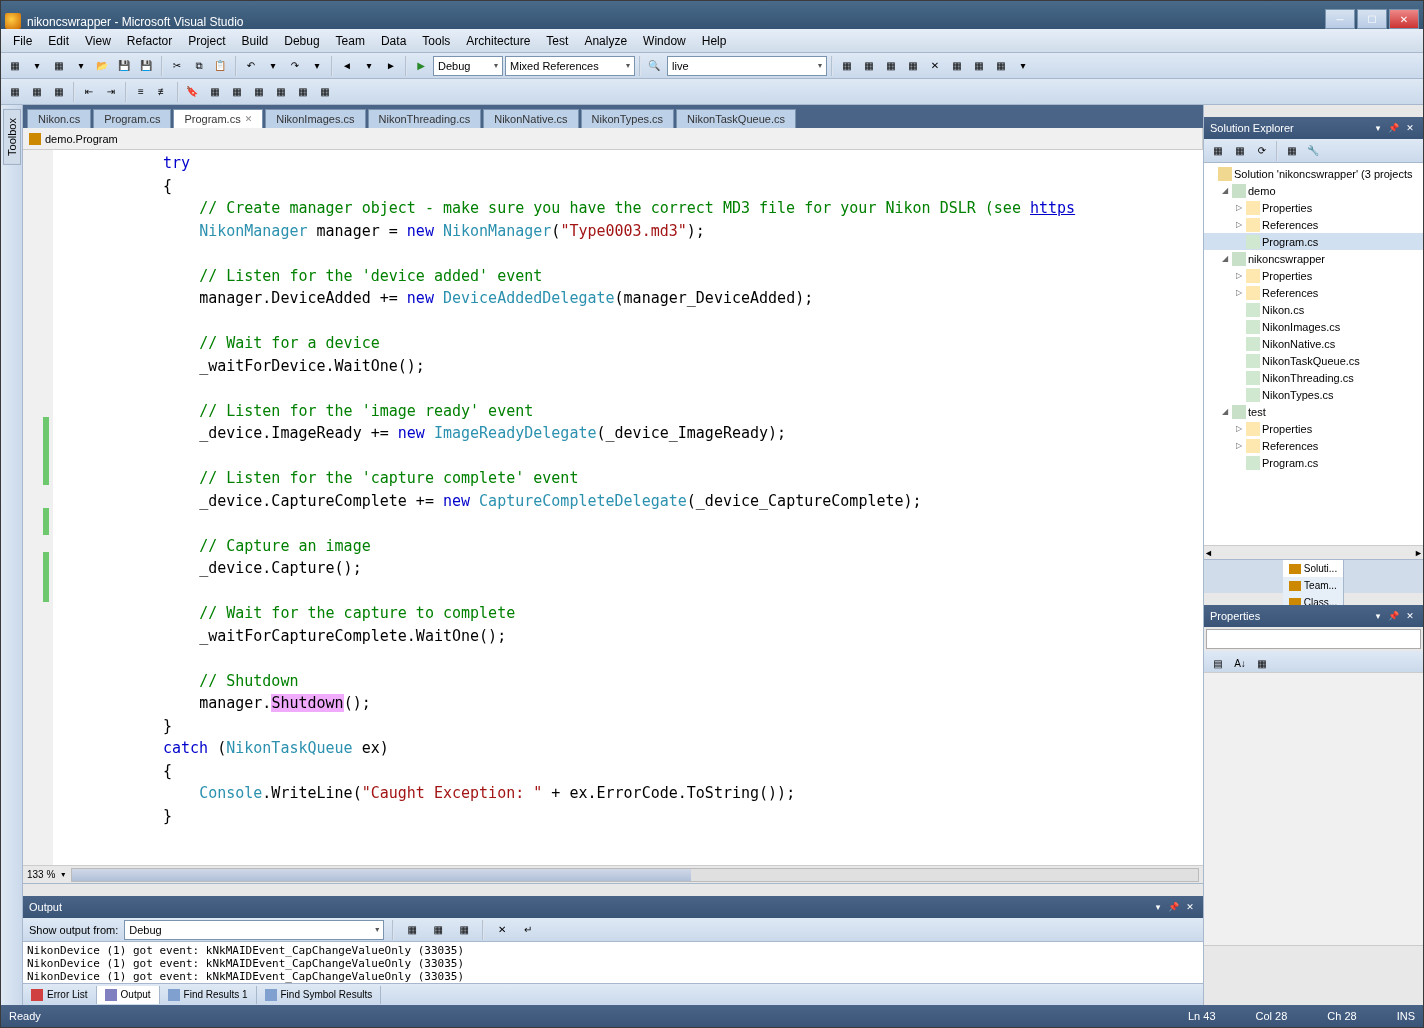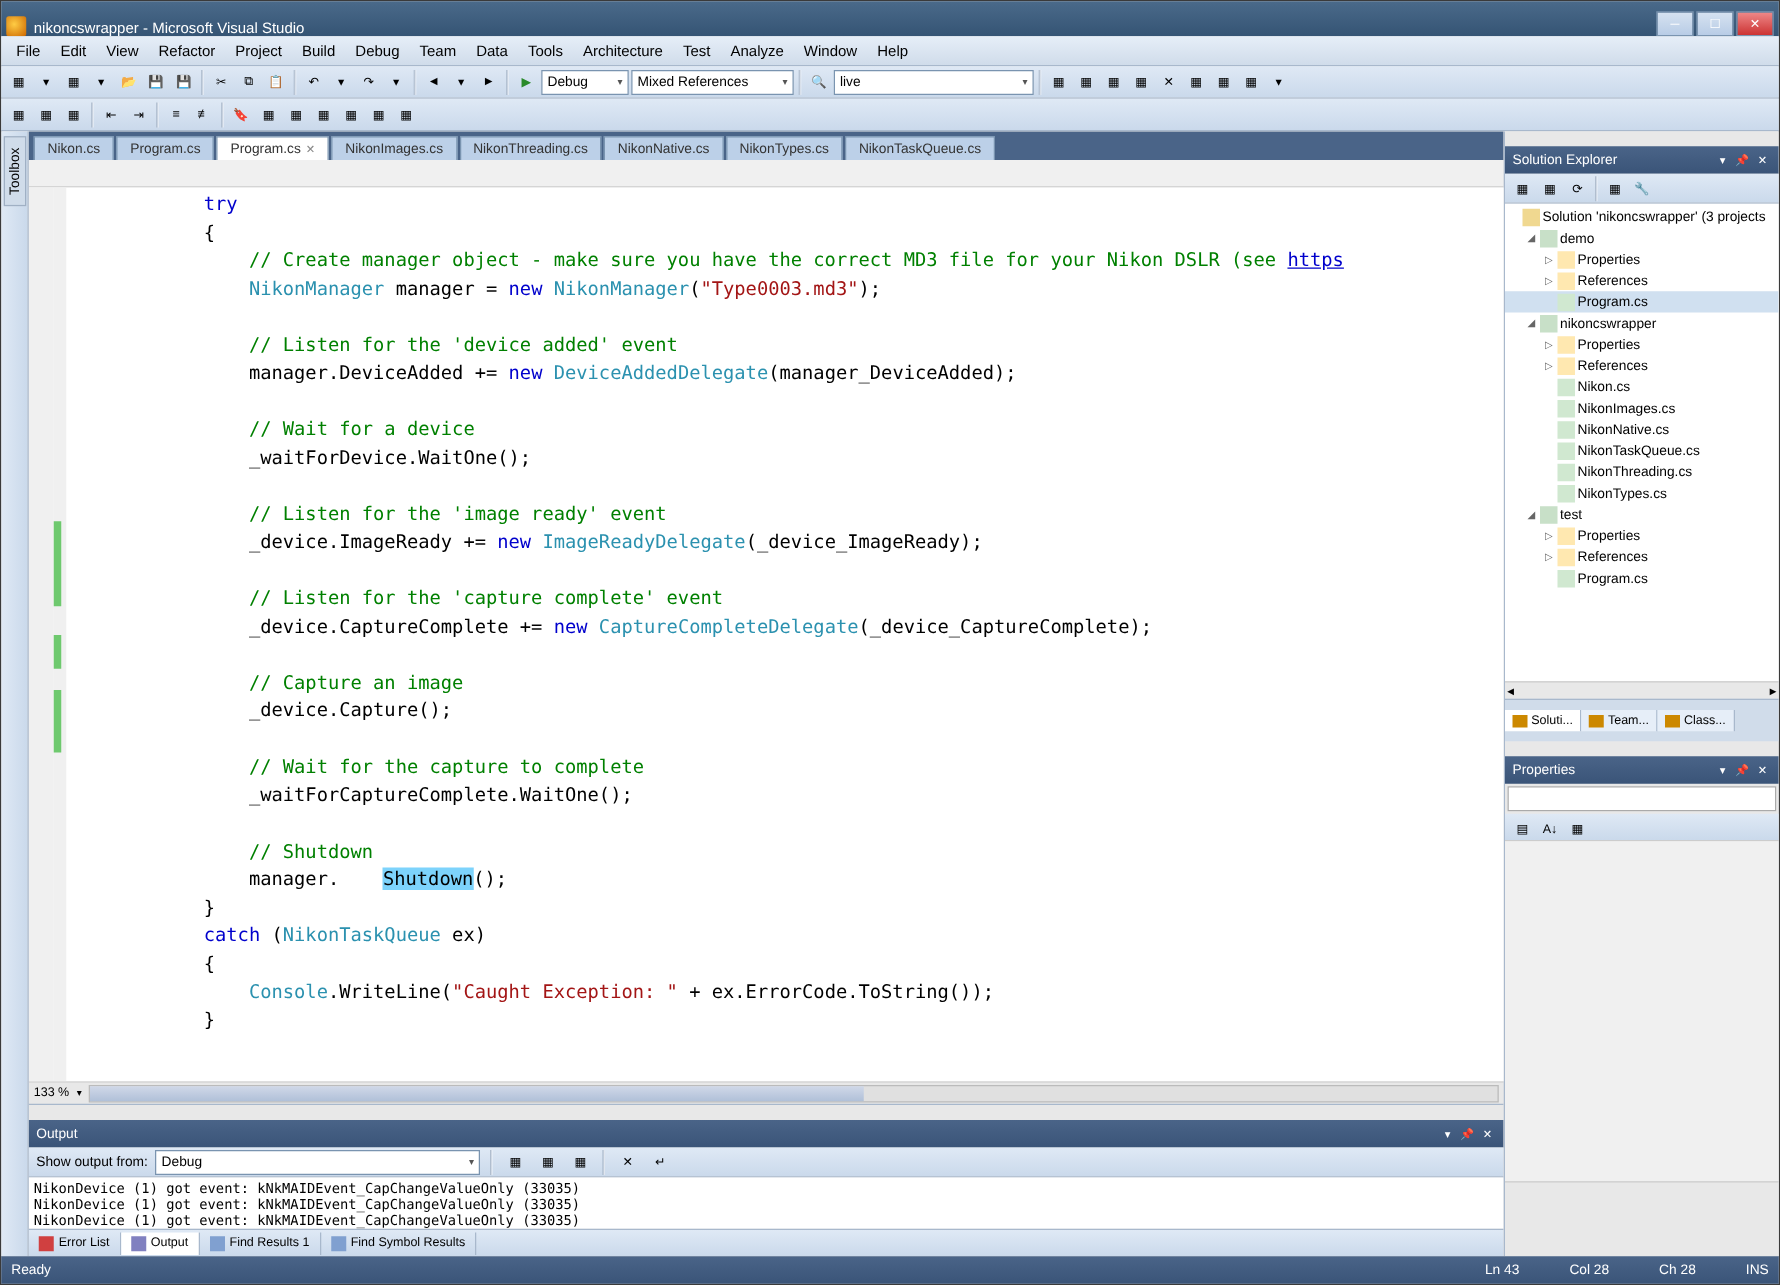--- a/index.html
+++ b/index.html
@@ -32,41 +32,41 @@
 .editor { flex: 1; display: flex; background: #fff; overflow: hidden; position: relative; }
 .gutter { width: 20px; background: #f0f0f0; }
 .margin { width: 10px; background: #f0f0f0; position: relative; }
 .margin .mark { position: absolute; left: 0; width: 6px; background: #6ec96e; }
 .code { flex: 1; font-family: Consolas, monospace; font-size: 15px; line-height: 22.5px; padding: 2px 0 2px 110px; white-space: pre; overflow: hidden; color: #000; }
 .kw { color: #0000cc; }
 .ty { color: #2b91af; }
 .st { color: #a31515; }
 .cm { color: #008000; }
 .lk { color: #0000cc; text-decoration: underline; }
-.hl { background: #7dd3fc; margin-left: 35px; }
+.hl { background: #f0abfc; }
 .zoom { height: 18px; background: #e8e8e8; border-top: 1px solid #ccc; font-size: 10px; padding: 1px 4px; display:flex; align-items:center; }
 .zoom span { margin-right: 6px; }
 .hscroll { flex:1; height: 14px; background: #e0e0e0; border: 1px solid #bbb; position: relative; }
 .hthumb { position: absolute; left:0; top:0; height:100%; width:55%; background: linear-gradient(#d0d8e8,#b0c0d8); }
 .right-col { width: 220px; display: flex; flex-direction: column; background: #e8e8e8; border-left: 1px solid #a8b8cc; }
 .panel-header { height: 22px; background: linear-gradient(#4a6488,#3a5478); color: #fff; font-size: 11px; padding: 3px 6px; display: flex; align-items: center; margin-top: 12px; }
 .panel-header .spacer { flex: 1; }
 .panel-header .pbtn { width: 14px; height: 14px; margin-left: 2px; cursor: pointer; font-size: 9px; text-align: center; line-height: 14px; }
 .panel-toolbar { height: 24px; background: linear-gradient(#dfe9f5,#cad9eb); border-bottom: 1px solid #a8b8cc; display: flex; align-items: center; gap: 2px; padding: 0 4px; }
 .tree { flex: 1; background: #fff; font-size: 11px; overflow: auto; padding: 2px 0; }
 .tnode { display: flex; align-items: center; height: 17px; padding-left: 4px; cursor: pointer; }
 .tnode.sel { background: #d0e0f0; }
 .tnode .exp { width: 10px; font-size: 8px; color: #666; }
 .tnode .tic { width: 14px; height: 14px; margin-right: 2px; display: inline-block; font-size: 10px; text-align:center; line-height:14px; }
 .ic-sln { background: #f0d890; }
 .ic-proj { background: #c8e0c8; font-weight: bold; }
 .ic-fold { background: #ffe8b0; }
 .ic-cs { background: #d0e8d0; }
 .hscroll-panel { height: 14px; background: #e8e8e8; border-top: 1px solid #ccc; display: flex; align-items: center; font-size: 9px; }
-.panel-tabs { height: 34px; background: #d0dcea; display: flex; align-items: center; border-top: 1px solid #a8b8cc; }
+.panel-tabs { height: 34px; background: #d0dcea; display: flex; align-items: center; border-top: 1px solid #a8b8cc; flex-direction: column; }
 .ptab { padding: 3px 6px; font-size: 10px; border-right: 1px solid #a8b8cc; background: #e6eef8; cursor: pointer; display:flex; align-items:center; gap:3px; }
 .ptab.active { background: #fff; }
 .ptab .pic { width: 12px; height: 10px; background: #cc8800; display:inline-block; }
 .props { display: flex; flex-direction: column; }
 .props-body { flex: 1; background: #f0f0f0; }
 .props-combo { height: 20px; background: #fff; border: 1px solid #aaa; margin: 2px; }
 .props-toolbar { height: 22px; background: linear-gradient(#dfe9f5,#cad9eb); display: flex; gap: 2px; padding: 2px 4px; border-bottom: 1px solid #ccc; }
 .props-desc { height: 60px; background: #e8e8e8; border-top: 1px solid #ccc; }
 .output-panel { height: 100px; display: flex; flex-direction: column; border-top: 1px solid #a8b8cc; }
 .output-bar { height: 24px; background: linear-gradient(#dfe9f5,#cad9eb); border-bottom: 1px solid #a8b8cc; display: flex; align-items: center; padding: 0 6px; gap: 6px; font-size: 11px; }
@@ -204,20 +204,24 @@
             <span>NikonNative.cs</span>
           </div>
           <div class="ftab">
             <span>NikonTypes.cs</span>
           </div>
           <div class="ftab">
             <span>NikonTaskQueue.cs</span>
           </div>
         </div>
       <div class="navbar">
+        <div class="navcombo">
+            <span class="ic"></span>
+            <span>demo.Program</span>
+          </div>
       </div>
       <div class="editor">
         <div class="gutter"></div>
         <div class="margin">
           <div class="mark" style="top:267px;height:68px"></div>
           <div class="mark" style="top:358px;height:27px"></div>
           <div class="mark" style="top:402px;height:50px"></div>
         </div>
 <div class="code"><span class="kw">try</span>
 <span>{</span>

